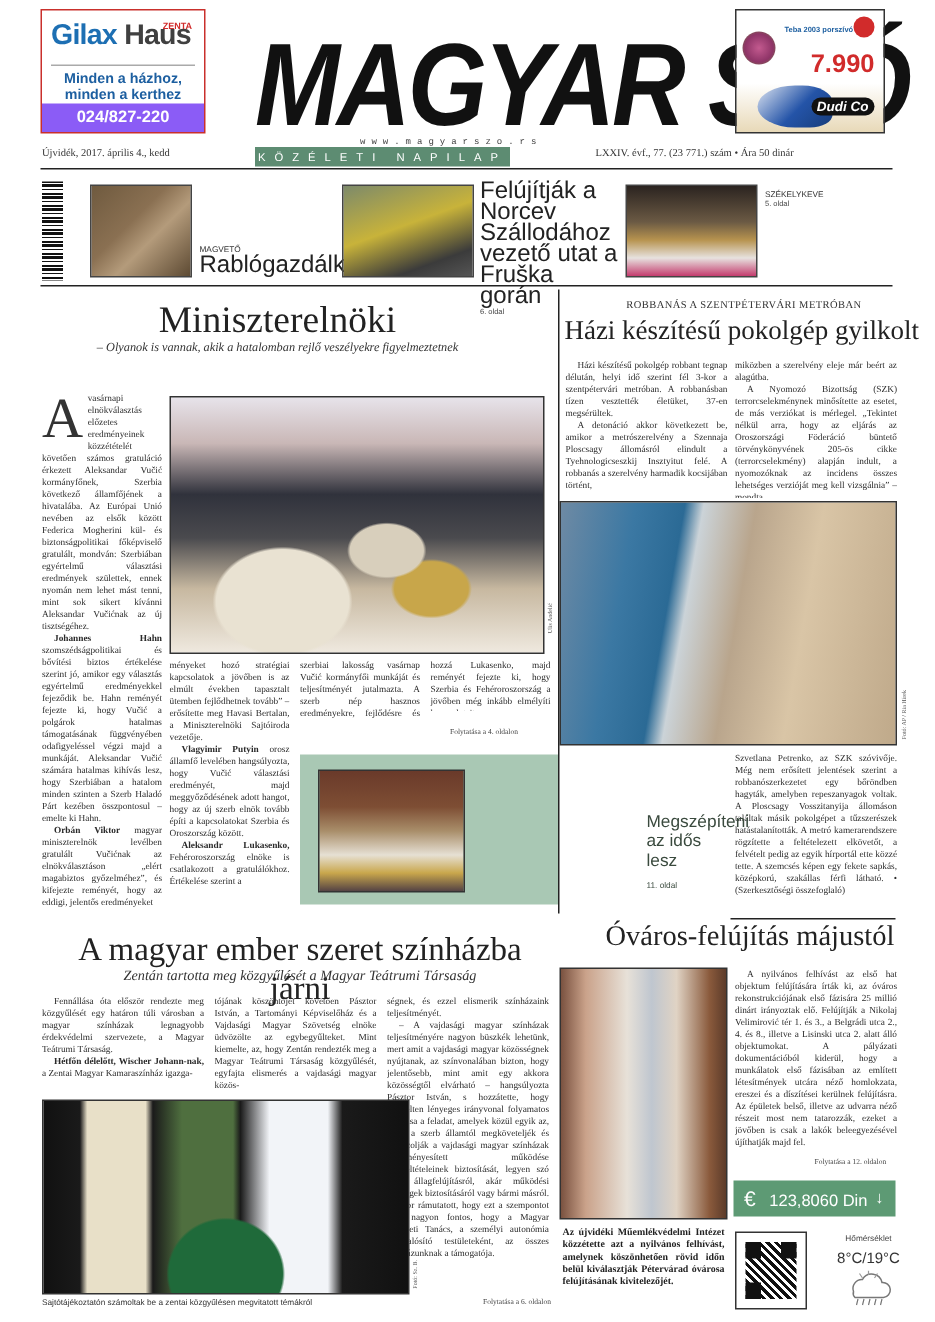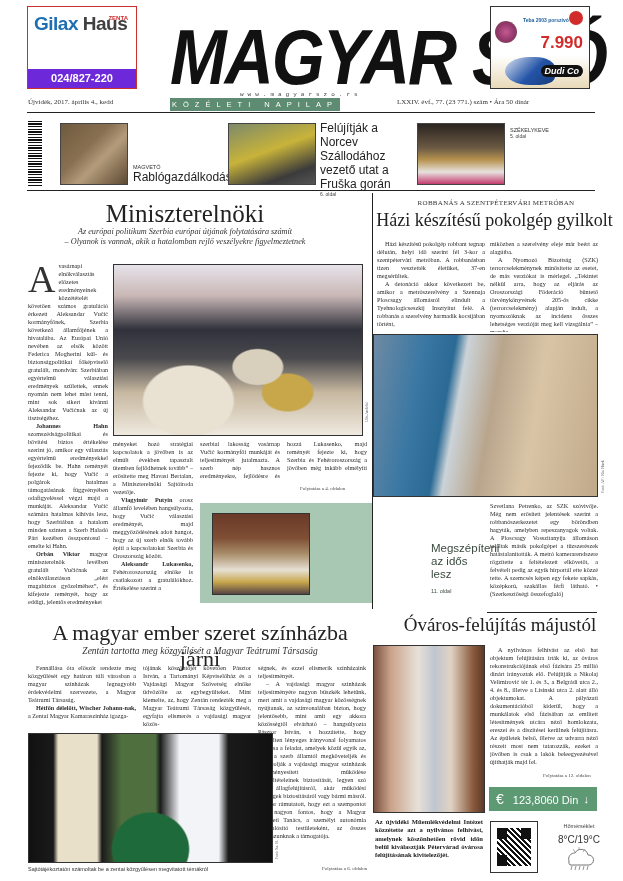--- a/index.html
+++ b/index.html
@@ -12,21 +12,21 @@
   .body-text b { font-weight: bold; }
   .rule { position: absolute; background: #222; }
 
   
   .ad-gilax { left: 27px; top: 6px; width: 110px; height: 83px; border: 1px solid #c9302c; background: #fff; }
   .ad-gilax .logo { position: absolute; left: 6px; top: 6px; font-family: "Liberation Sans", sans-serif; font-weight: bold; font-size: 19px; letter-spacing: -0.5px; }
   .ad-gilax .logo .g { color: #1d6fb3; }
   .ad-gilax .logo .h { color: #404040; }
   .ad-gilax .zenta { position: absolute; right: 8px; top: 8px; font-size: 6px; font-weight: bold; color: #d12b2b; font-family: "Liberation Sans", sans-serif; }
   .ad-gilax .slogan { position: absolute; left: 0; right: 0; top: 36px; text-align: center; font-family: "Liberation Sans", sans-serif; font-weight: bold; font-size: 9.5px; line-height: 11px; color: #1d5fa0; border-top: 1px solid #aaa; padding-top: 3px; margin: 0 6px; }
-  .ad-gilax .phone { position: absolute; left: 0; right: 0; bottom: 0; height: 19px; background: #6d28d9; color: #fff; text-align: center; font-family: "Liberation Sans", sans-serif; font-weight: bold; font-size: 11px; line-height: 19px; }
+  .ad-gilax .phone { position: absolute; left: 0; right: 0; bottom: 0; height: 19px; background: #8b5cf6; color: #fff; text-align: center; font-family: "Liberation Sans", sans-serif; font-weight: bold; font-size: 11px; line-height: 19px; }
 
   .masthead-title { left: 170px; top: 6px; width: 290px; height: 88px; font-family: "Liberation Sans", "DejaVu Sans", sans-serif; font-weight: bold; font-style: italic; font-size: 68px; line-height: 88px; letter-spacing: -2px; color: #111; transform: scaleY(1.15); transform-origin: top left; white-space: nowrap; }
   .masthead-url { left: 240px; top: 91px; font-size: 6px; letter-spacing: 4px; color: #444; font-family: "Liberation Mono", monospace; }
   .ad-hoover { left: 490px; top: 6px; width: 100px; height: 83px; border: 1px solid #333; background: linear-gradient(180deg,#fff 0%, #fff 60%, #e8d9b8 100%); overflow: hidden; }
   .ad-hoover .top { position: absolute; left: 32px; top: 10px; font-size: 5px; font-weight: bold; color: #1d5fa0; font-family: "Liberation Sans", sans-serif; }
   .ad-hoover .logo { position: absolute; right: 6px; top: 4px; width: 14px; height: 14px; border-radius: 50%; background: #d12b2b; }
   .ad-hoover .price { position: absolute; right: 6px; top: 26px; font-family: "Liberation Sans", sans-serif; font-weight: bold; font-size: 17px; color: #d12b2b; }
   .ad-hoover .flowers { position: absolute; left: 4px; top: 14px; width: 22px; height: 22px; border-radius: 50%; background: radial-gradient(circle,#c35a8f 0%,#8e3467 60%,#6d8a3d 100%); }
   .ad-hoover .vac { position: absolute; left: 14px; top: 50px; width: 50px; height: 28px; border-radius: 50% 40% 30% 50%; background: linear-gradient(135deg,#dfe6f2 0%,#2454a8 55%,#173c7a 100%); }
   .ad-hoover .dudi { position: absolute; right: 6px; top: 58px; font-family: "Liberation Sans", sans-serif; font-weight: bold; font-style: italic; font-size: 9px; color: #fff; background: #111; padding: 1px 4px; border-radius: 6px; }
@@ -35,21 +35,21 @@
   .tagline { left: 170px; top: 98px; width: 170px; height: 13px; background: #5d8c72; color: #fff; font-family: "Liberation Sans", sans-serif; font-size: 7.5px; letter-spacing: 6px; text-align: center; line-height: 13px; }
   .issueline { left: 397px; top: 98px; font-size: 7px; color: #333; }
 
   
   .barcode { left: 28px; top: 121px; width: 14px; height: 66px; background: repeating-linear-gradient(180deg,#111 0 1px,#fff 1px 2px,#111 2px 4px,#fff 4px 5px,#111 5px 6px,#fff 6px 8px); }
   .teaser-img { border: 1px solid #444; overflow: hidden; }
   .t1 { left: 60px; top: 123px; width: 68px; height: 62px; background: linear-gradient(135deg,#6f5a3f 0%,#8a7052 40%,#b49b7b 60%,#5d4a33 100%); }
   .t2 { left: 228px; top: 123px; width: 88px; height: 62px; background: linear-gradient(160deg,#7d8a6a 0%,#c8b33a 45%,#3b3b3b 80%,#555 100%); }
   .t3 { left: 417px; top: 123px; width: 88px; height: 62px; background: linear-gradient(180deg,#2b2420 0%,#6b5a44 40%,#b7934f 60%,#e7e2df 80%,#c43c6e 100%); }
   .teaser-kicker { font-family: "Liberation Sans", sans-serif; font-size: 5.5px; color: #333; }
-  .teaser-head { font-family: "Liberation Sans", sans-serif; font-size: 12px; line-height: 14px; color: #222; }
+  .teaser-head { font-family: "Liberation Sans", sans-serif; font-size: 16px; line-height: 14px; color: #222; }
   .teaser-page { font-family: "Liberation Sans", sans-serif; font-size: 5px; color: #444; }
 
   
   .lead-title { left: 60px; top: 200px; width: 250px; text-align: center; font-size: 25px; color: #222; }
   .lead-sub { left: 55px; top: 227px; width: 260px; text-align: center; font-style: italic; font-size: 8.2px; line-height: 10px; color: #333; }
   .dropcap { float: left; font-size: 38px; line-height: 32px; margin: 1px 3px 0 0; color: #333; }
   .lead-photo { left: 113px; top: 264px; width: 250px; height: 172px; border: 1px solid #333; background:
       radial-gradient(ellipse at 30% 80%, #e9e2d2 0 18%, transparent 19%),
       radial-gradient(ellipse at 58% 60%, #d8cfbc 0 12%, transparent 13%),
       radial-gradient(ellipse at 70% 75%, #c8a64a 0 10%, transparent 11%),
@@ -92,20 +92,24 @@
 </style>
 </head>
 <body>
 
 <div class="abs ad-gilax">
   <div class="logo">
     <span class="g">Gilax</span>
     <span class="h">Haus</span>
   </div>
   <div class="zenta">ZENTA</div>
+  <div class="slogan">
+    <div>Minden a házhoz,</div>
+    <div>minden a kerthez</div>
+  </div>
   <div class="phone">024/827-220</div>
 </div>
 
 <div class="abs masthead-title">MAGYAR SZÓ</div>
 <div class="abs masthead-url">www.magyarszo.rs</div>
 
 <div class="abs ad-hoover">
   <div class="flowers"></div>
   <div class="top">Teba 2003 porszívó</div>
   <div class="logo"></div>
@@ -135,21 +139,20 @@
 
 <div class="abs teaser-img t3"></div>
 <div class="abs" style="left:510px;top:127px;width:100px;">
   <div class="teaser-kicker">SZÉKELYKEVE</div>
   <div class="teaser-page">5. oldal</div>
 </div>
 <div class="rule" style="left:27px;top:190px;width:568px;height:1px;"></div>
 
 <div class="abs lead-title serif">Miniszterelnöki</div>
 <div class="abs lead-sub">
-  <div>Az európai politikum Szerbia európai útjának folytatására számít</div>
   <div>– Olyanok is vannak, akik a hatalomban rejlő veszélyekre figyelmeztetnek</div>
 </div>
 
 <div class="abs body-text" style="left:28px;top:262px;width:80px;height:350px;overflow:hidden;">
   <span class="dropcap">A</span>
   <span>vasárnapi elnökválasztás előzetes eredményeinek közzétételét követően számos gratuláció érkezett Aleksandar Vučić kormányfőnek, Szerbia következő államfőjének a hivatalába. Az Európai Unió nevében az elsők között Federica Mogherini kül- és biztonságpolitikai főképviselő gratulált, mondván: Szerbiában egyértelmű választási eredmények születtek, ennek nyomán nem lehet mást tenni, mint sok sikert kívánni Aleksandar Vučićnak az új tisztségéhez.</span>
   <p><b>Johannes Hahn</b> <span>szomszédságpolitikai és bővítési biztos értékelése szerint jó, amikor egy választás egyértelmű eredményekkel fejeződik be. Hahn reményét fejezte ki, hogy Vučić a polgárok hatalmas támogatásának függvényében odafigyeléssel végzi majd a munkáját. Aleksandar Vučić számára hatalmas kihívás lesz, hogy Szerbiában a hatalom minden szinten a Szerb Haladó Párt kezében összpontosul – emelte ki Hahn.</span></p>
   <p><b>Orbán Viktor</b> <span>magyar miniszterelnök levélben gratulált Vučićnak az elnökválasztáson „elért magabiztos győzelméhez”, és kifejezte reményét, hogy az eddigi, jelentős eredményeket</span></p>
 </div>
 

